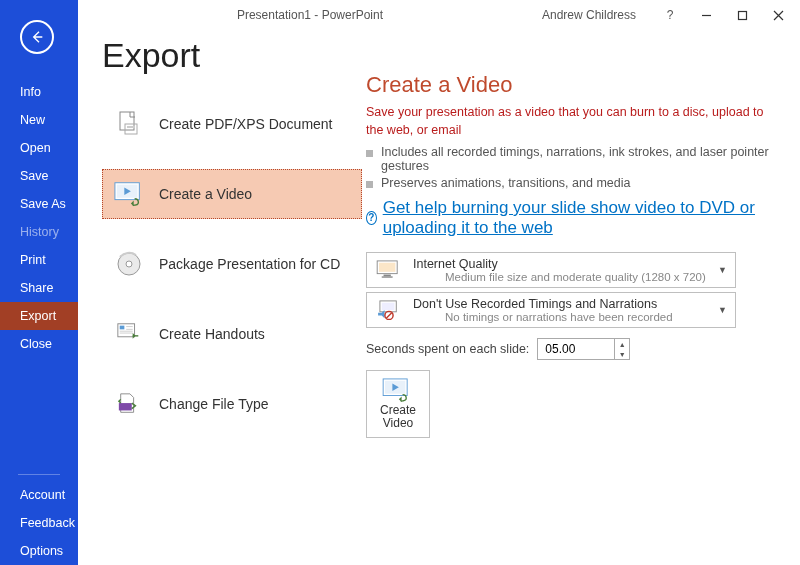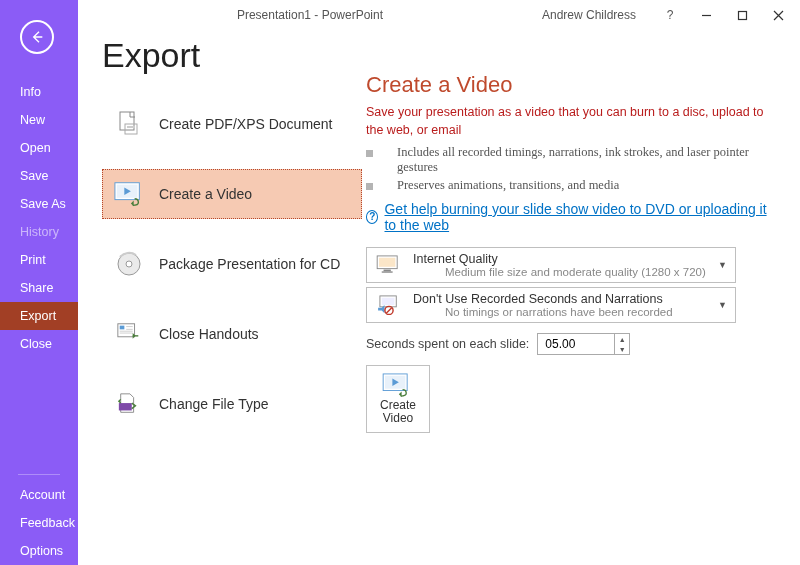--- a/index.html
+++ b/index.html
@@ -3,21 +3,21 @@
 <meta charset="utf-8">
 <style>
   * { box-sizing: border-box; margin: 0; padding: 0; }
   body {
     font-family: "Segoe UI", -apple-system, sans-serif;
     width: 800px; height: 565px;
     background: #fff; overflow: hidden;
   }
   .app { display: flex; height: 100%; }
   .sidebar {
-    width: 78px; background: #8b5cf6; color: #fff;
+    width: 78px; background: #1d4ed8; color: #fff;
     display: flex; flex-direction: column; padding-top: 20px;
     font-size: 12.5px;
   }
   .back-btn {
     width: 34px; height: 34px; margin: 0 0 24px 20px;
     border: 2px solid #fff; border-radius: 50%;
     display: flex; align-items: center; justify-content: center;
     cursor: pointer;
   }
   .back-btn svg { width: 16px; height: 16px; stroke: #fff; fill: none; stroke-width: 2; }
@@ -41,29 +41,29 @@
   .export-item {
     display: flex; align-items: center; gap: 14px;
     padding: 8px 10px; font-size: 14px; color: #333; cursor: pointer;
     border: 1px solid transparent; margin-bottom: 20px;
   }
   .export-item.selected { background: #f6cab3; border: 1px dotted #b7472a; }
   .export-item .ico { width: 32px; height: 32px; display:flex; align-items:center; justify-content:center; }
   .right-col { flex: 1; padding: 36px 12px 0 4px; font-size: 12.5px; color: #444; }
   .h2 { font-size: 22px; font-weight: 400; color: #bf4a2d; margin-bottom: 6px; }
   .desc { color: #b91c1c; line-height: 1.4; margin-bottom: 6px; }
-  .bul { display: flex; gap: 24px; color: #555; margin: 3px 0; font-family: Liberation Serif, serif; }
+  .bul { display: flex; gap: 8px; color: #555; margin: 3px 0; }
   .sq { width: 7px; height: 7px; background: #b4b4b4; margin-top: 5px; flex-shrink:0; }
   .help-row { display: flex; align-items: center; gap: 6px; margin: 8px 0 14px; }
   .help-icn {
     width: 14px; height: 14px; border: 1.5px solid #0072c6; border-radius: 50%;
     color: #0072c6; font-size: 10px; font-weight: bold; display:flex; align-items:center; justify-content:center;
     line-height:1;
   }
-  .link { color: #0072c6; text-decoration: underline; cursor: pointer; font-size: 14px; }
+  .link { color: #0072c6; text-decoration: underline; cursor: pointer; font-size: 17px; }
   .dropdown {
     border: 1px solid #bfbfbf; display: flex; align-items: center;
     padding: 4px 8px; margin-bottom: 4px; cursor: pointer; gap: 10px; position: relative;
     width: 370px;
   }
   .dropdown .dd-icn { width: 28px; height: 24px; display:flex; align-items:center; justify-content:center; }
   .dropdown .dd-text .dd-title { font-size: 12.5px; color: #333; }
   .dropdown .dd-text .dd-sub { font-size: 11.5px; color: #888; margin-left: 32px; }
   .dropdown .chev { margin-left: auto; font-size: 9px; color: #555; }
   .seconds-row { display: flex; align-items: center; gap: 8px; margin: 10px 0; font-size: 12.5px; }
@@ -172,21 +172,21 @@
         <div class="export-item">
           <span class="ico">
             <svg viewBox="0 0 28 26" width="26" height="26">
                 <rect x="2" y="2" width="18" height="14" fill="#fff" stroke="#888"></rect>
                 <rect x="4" y="4" width="5" height="4" fill="#5b9bd5"></rect>
                 <path d="M11 5 h7 M11 8 h7 M4 10 h14 M4 12 h14" stroke="#ccc"></path>
                 <path d="M18 12 l3 3 l-3 3" fill="#4a7e3c"></path>
                 <path d="M18 15 h6" stroke="#4a7e3c" stroke-width="1.5"></path>
               </svg>
           </span>
-          <span>Close Handouts</span>
+          <span>Create Handouts</span>
         </div>
 
         <div class="export-item">
           <span class="ico">
             <svg viewBox="0 0 26 26" width="24" height="26">
                 <path d="M4 2 h10 l4 4 v16 h-14 z" fill="#fff" stroke="#888"></path>
                 <rect x="2" y="12" width="14" height="8" fill="#7e4aa8"></rect>
                 <path d="M16 18 l4 -3 l-4 -3" fill="none" stroke="#4a7e3c" stroke-width="1.5"></path>
                 <path d="M4 8 l-2 2 l2 2" fill="none" stroke="#4a7e3c" stroke-width="1.5"></path>
               </svg>
@@ -232,21 +232,21 @@
           <span class="dd-icn">
             <svg viewBox="0 0 28 22" width="26" height="20">
                 <rect x="4" y="1" width="18" height="12" fill="#fff" stroke="#888"></rect>
                 <rect x="6" y="3" width="14" height="8" fill="#eef"></rect>
                 <polygon points="2,14 6,14 9,11 9,20 6,17 2,17" fill="#5b9bd5"></polygon>
                 <circle cx="14" cy="17" r="4.5" fill="none" stroke="#c0392b" stroke-width="1.6"></circle>
                 <path d="M11 20 L17 14" stroke="#c0392b" stroke-width="1.6"></path>
               </svg>
           </span>
           <div class="dd-text">
-            <div class="dd-title">Don't Use Recorded Seconds and Narrations</div>
+            <div class="dd-title">Don't Use Recorded Timings and Narrations</div>
             <div class="dd-sub">No timings or narrations have been recorded</div>
           </div>
           <span class="chev">▼</span>
         </div>
 
         <div class="seconds-row">
           <span>Seconds spent on each slide:</span>
           <div class="spinner">
             <input value="05.00" style="">
             <div class="spins">

